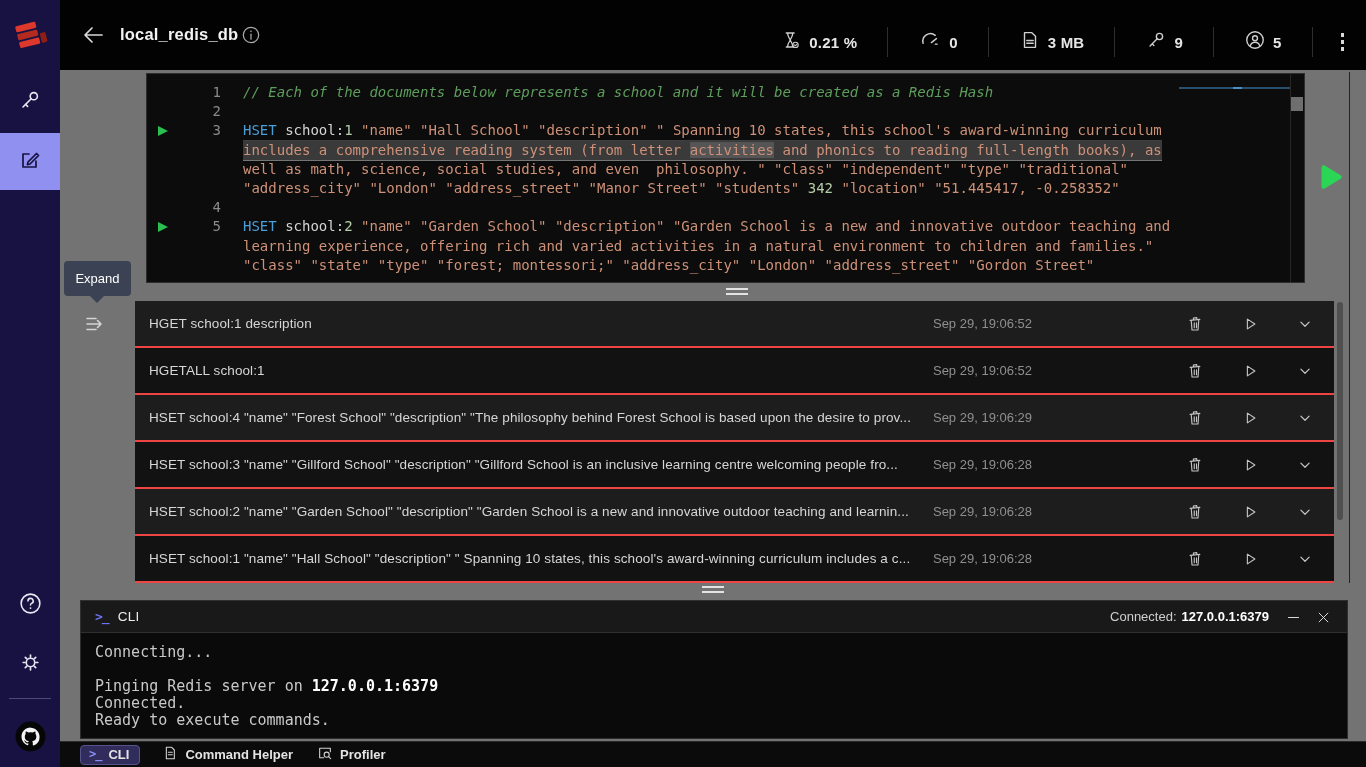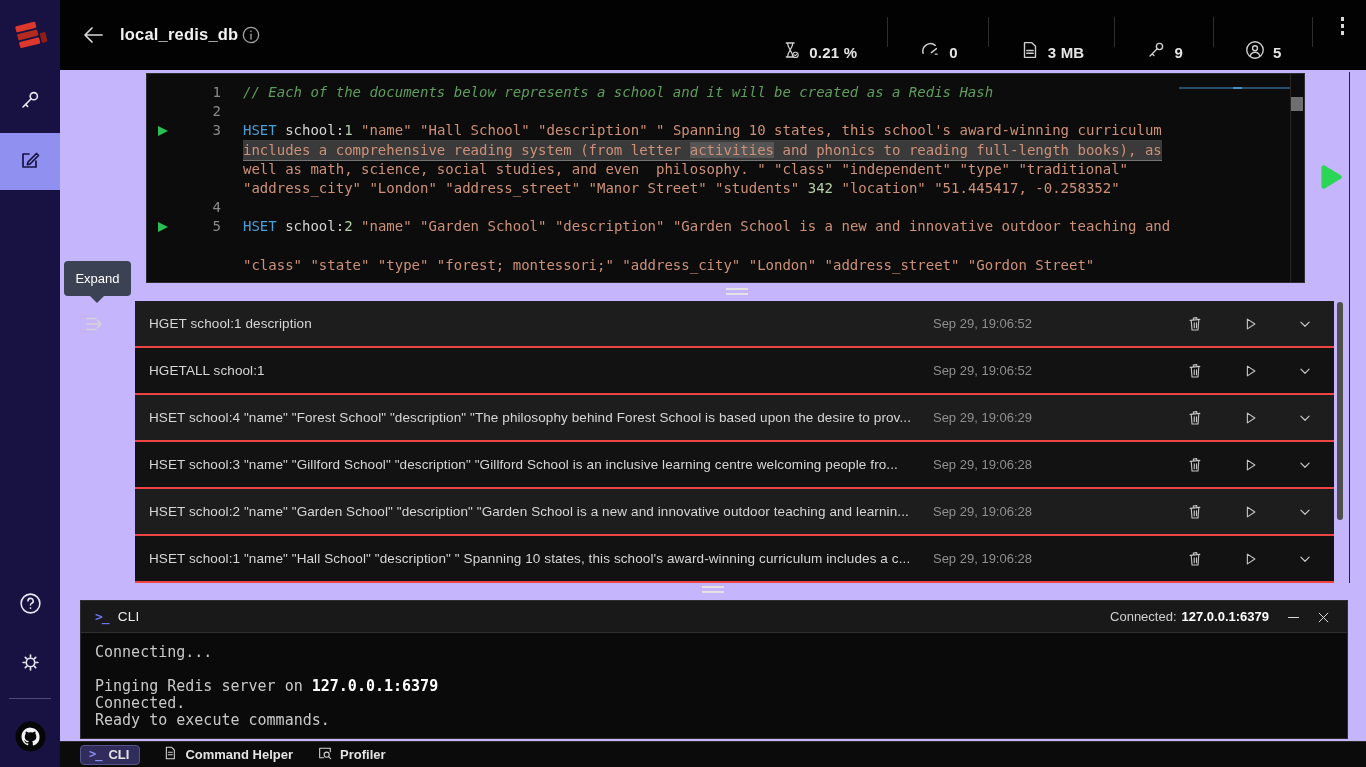--- a/index.html
+++ b/index.html
@@ -1,36 +1,36 @@
 <!DOCTYPE html>
 <html><head>
 <meta charset="utf-8">
 <style>
   * { margin:0; padding:0; box-sizing:border-box; }
   html,body { background:#000; }
-  .screen { position:relative; width:1366px; height:767px; background:#c4b5fd; overflow:hidden;
+  .screen { position:relative; width:1366px; height:767px; background:#737373; overflow:hidden;
             font-family:"Liberation Sans", sans-serif; }
 
   
   .sidebar { position:absolute; left:0; top:0; width:60px; height:767px; background:#171242; }
   .logo { position:absolute; left:9px; top:12px; width:42px; height:46px; display:flex; align-items:center; justify-content:center; }
   .nav-item { position:absolute; left:0; width:60px; height:57px; display:flex; align-items:center; justify-content:center; color:#e8e8f2; cursor:pointer; }
   .nav-browser { top:73px; }
   .nav-workbench { top:133px; background:#8f90f0; color:#171242; }
   .nav-help { top:577px; }
   .nav-settings { top:636px; }
   .side-divider { position:absolute; left:9px; top:698px; width:42px; height:1px; background:#4c4a78; }
   .nav-github { top:710px; }
 
   
   .topbar { position:absolute; left:60px; top:0; width:1306px; height:70px; background:#020202; display:flex; align-items:center; }
   .back-btn { position:absolute; left:22px; top:24px; width:24px; height:22px; color:#d9d9d9; cursor:pointer; }
   .db-title { position:absolute; left:60px; top:25px; font-size:16.5px; font-weight:bold; color:#f2f2f2; letter-spacing:.2px; }
   .info-btn { position:absolute; left:181px; top:25px; width:20px; height:20px; color:#a9a9a9; }
-  .stats { position:absolute; right:14px; top:17px; height:70px; display:flex; }
+  .stats { position:absolute; right:14px; top:7px; height:70px; display:flex; align-items:center; }
   .stat { display:flex; align-items:center; gap:7px; padding:0 30px; color:#e6e6e6; }
   .stat svg { color:#cfcfcf; }
   .stat-value { font-size:15px; font-weight:600; letter-spacing:.2px; }
   .stat-sep { width:1px; height:30px; background:#2e2e2e; }
   .kebab { display:flex; flex-direction:column; gap:3.5px; padding:0 8px 0 28px; cursor:pointer; }
   .kebab i { width:3.5px; height:3.5px; background:#d9d9d9; display:block; }
 
   
   .editor-panel { position:absolute; left:146px; top:73px; width:1159px; height:210px; background:#0c0c0c;
                   border:1px solid #2e2e2e; overflow:hidden; }
@@ -249,21 +249,21 @@
   <section class="editor-panel">
     <div class="editor-lines" id="editor-lines">
         <div class="code-row"><span class="run-col"></span><span class="ln">1</span><span class="code"><span class="tok-comment">// Each of the documents below represents a school and it will be created as a Redis Hash</span></span></div>
         <div class="code-row"><span class="run-col"></span><span class="ln">2</span><span class="code"></span></div>
         <div class="code-row"><span class="run-col"><span class="run-arrow"></span></span><span class="ln">3</span><span class="code"><span class="tok-kw">HSET</span><span class="tok-plain"> school:</span><span class="tok-num">1</span><span class="tok-plain"> </span><span class="tok-str">"name" "Hall School" "description" " Spanning 10 states, this school's award-winning curriculum</span></span></div>
         <div class="code-row hl"><span class="run-col"></span><span class="ln"></span><span class="code"><span class="tok-str">includes a comprehensive reading system (from letter </span><span class="tok-str-match">activities</span><span class="tok-str"> and phonics to reading full-length books), as</span></span></div>
         <div class="code-row"><span class="run-col"></span><span class="ln"></span><span class="code"><span class="tok-str">well as math, science, social studies, and even  philosophy. " "class" "independent" "type" "traditional"</span></span></div>
         <div class="code-row"><span class="run-col"></span><span class="ln"></span><span class="code"><span class="tok-str">"address_city" "London" "address_street" "Manor Street" "students" </span><span class="tok-num">342</span><span class="tok-str"> "location" "51.445417, -0.258352"</span></span></div>
         <div class="code-row"><span class="run-col"></span><span class="ln">4</span><span class="code"></span></div>
         <div class="code-row"><span class="run-col"><span class="run-arrow"></span></span><span class="ln">5</span><span class="code"><span class="tok-kw">HSET</span><span class="tok-plain"> school:</span><span class="tok-num">2</span><span class="tok-plain"> </span><span class="tok-str">"name" "Garden School" "description" "Garden School is a new and innovative outdoor teaching and</span></span></div>
-        <div class="code-row"><span class="run-col"></span><span class="ln"></span></div>
+        <div class="code-row"><span class="run-col"></span><span class="ln"></span><span class="code"><span class="tok-str">learning experience, offering rich and varied activities in a natural environment to children and families."</span></span></div>
         <div class="code-row"><span class="run-col"></span><span class="ln"></span><span class="code"><span class="tok-str">"class" "state" "type" "forest; montessori;" "address_city" "London" "address_street" "Gordon Street"</span></span></div>
       </div>
     <div class="minimap-line"></div>
     <div class="minimap-dot"></div>
     <div class="ed-scroll-track">
       <div class="ed-scroll-thumb"></div>
     </div>
   </section>
 
   <button class="run-all">

